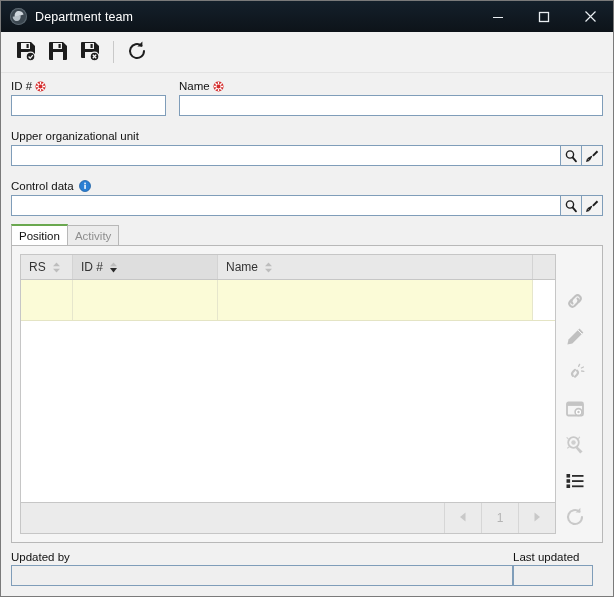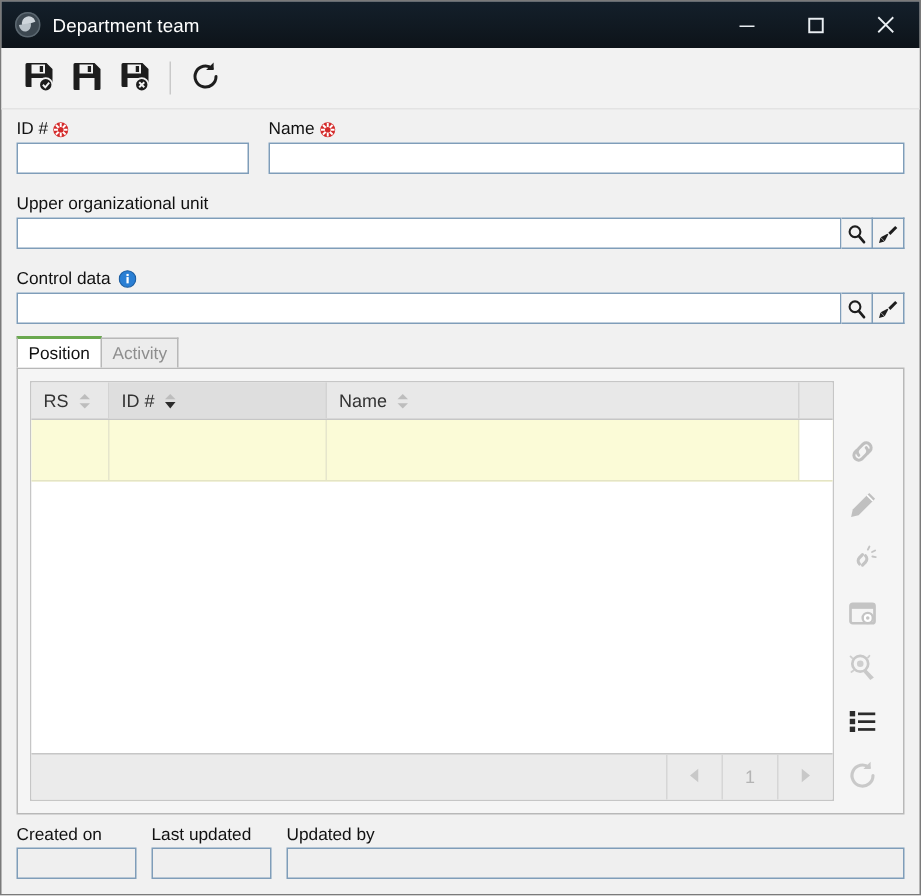--- a/index.html
+++ b/index.html
@@ -610,27 +610,23 @@
           <svg width="22" height="22" viewBox="0 0 22 22">
             <path d="M18 11 a7 7 0 1 1 -2.6 -5.4" stroke="#c9c9c9" stroke-width="2.1" fill="none" stroke-linecap="round"></path>
             <path d="M16.4 1.8 L16.4 6.6 L11.6 6.6 z" fill="#c9c9c9"></path>
           </svg>
         </span>
       </div>
     </div>
   </div>
 
   <div class="footer">
-    <div class="f-field f-created">
-      <div class="f-label">Created on</div>
-      <input class="txt" readonly="" value="" style="">
+    <div class="f-field updby">
+      <div class="f-label">Updated by</div>
+      <input class="txt" readonly="" style="width: 100%;" value="">
     </div>
     <div class="f-field f-last">
       <div class="f-label">Last updated</div>
       <input class="txt" readonly="" value="" style="">
     </div>
-    <div class="f-field updby">
-      <div class="f-label">Updated by</div>
-      <input class="txt" readonly="" style="width: 100%;" value="">
-    </div>
   </div>
 
 </div>
 
 </body></html>

